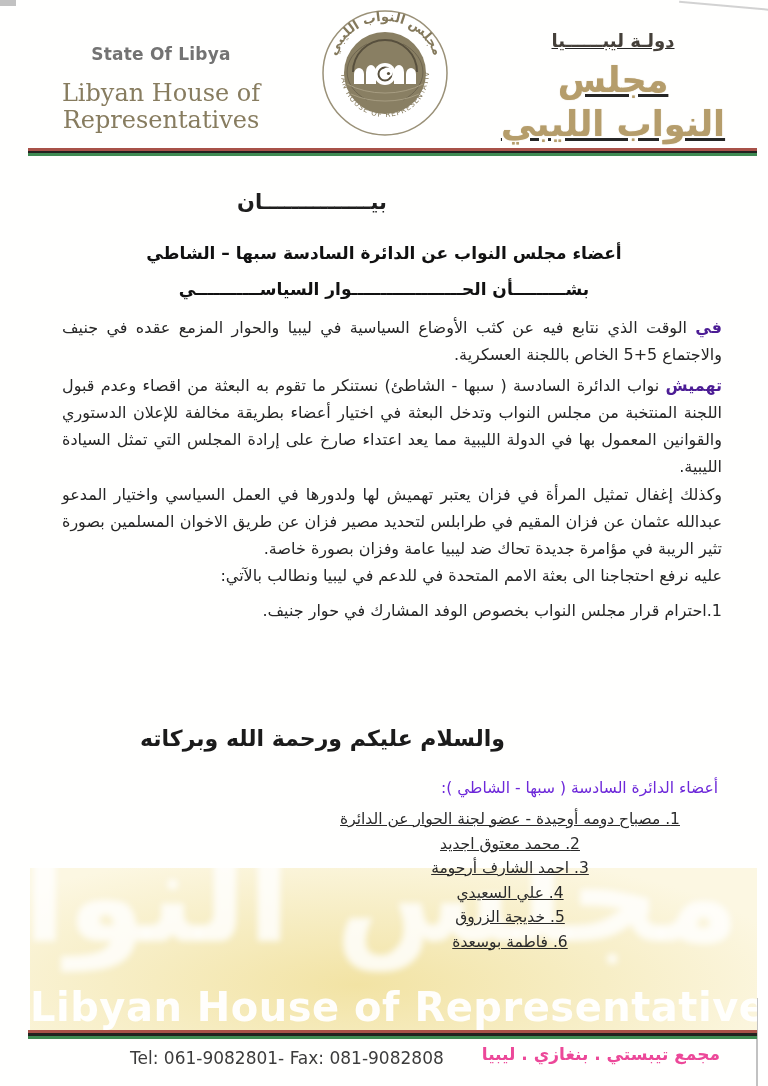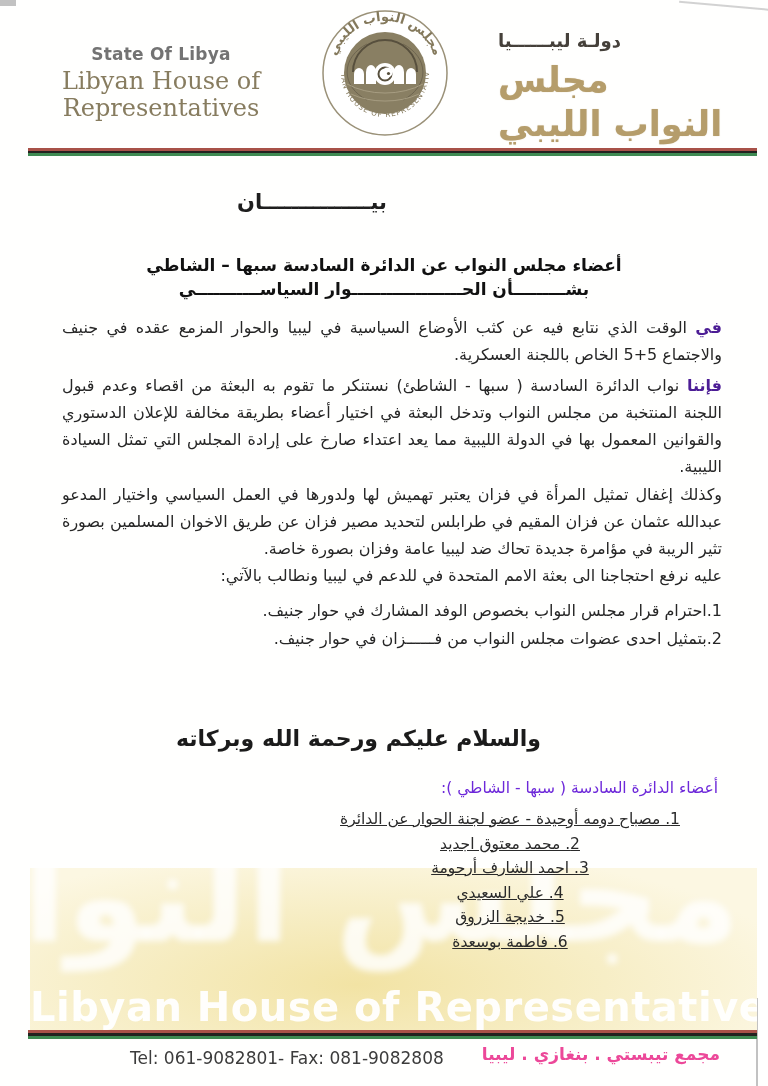--- a/index.html
+++ b/index.html
@@ -4,49 +4,49 @@
 <style>
   html,body{margin:0;padding:0;background:#e8e8e8;}
   .page{
     position:relative; width:768px; height:1086px; margin:0 auto;
     background:#fffffe; overflow:hidden;
     font-family:"DejaVu Sans", sans-serif; color:#262626;
   }
   
   .hdr-left{position:absolute; left:36px; top:44px; width:250px; text-align:center;}
   .hdr-left .state{font-size:17px; font-weight:bold; color:#737373; letter-spacing:.2px;}
-  .hdr-left .serif{font-family:"DejaVu Serif", serif; font-size:24px; color:#877c5f; line-height:27px; margin-top:4px;}
+  .hdr-left .serif{font-family:"DejaVu Serif", serif; font-size:24px; color:#877c5f; line-height:27px; margin-top:16px;}
   .seal{position:absolute; left:320px; top:8px; width:130px; height:130px;}
-  .hdr-right{position:absolute; right:40px; top:30px; width:230px; text-align:left; direction:rtl;}
+  .hdr-right{position:absolute; right:40px; top:30px; width:230px; text-align:center; direction:rtl;text-decoration:underline;}
   .hdr-right .country{font-size:18px; font-weight:bold; color:#45403a; letter-spacing:1px;}
   .hdr-right .callig{font-size:35px; font-weight:bold; color:#b59d6b; margin-top:8px; line-height:1.25;
     text-shadow:0 0 1px rgba(181,157,107,.55);}
   
   .stripe{position:absolute; left:28px; width:729px;}
   .stripe div{height:3px;}
   .stripe .r{background:#a85148;}
   .stripe .k{background:#23221f; height:2px;}
   .stripe .g{background:#3e8a52;}
   .stripe.bottom .k{height:3px;}
   
   .doc-title{position:absolute; left:0; top:190px; width:624px; text-align:center;
     font-size:21px; font-weight:bold; color:#1e1e1e; direction:rtl;}
-  .doc-sub1{position:absolute; left:0; top:255px; width:768px; text-align:center;
+  .doc-sub1{position:absolute; left:0; top:243px; width:768px; text-align:center;
     font-size:17px; font-weight:bold; color:#111; direction:rtl;}
   .doc-sub2{position:absolute; left:0; top:279px; width:768px; text-align:center;
     font-size:17px; font-weight:bold; color:#111; direction:rtl;}
   
   .para{position:absolute; left:62px; width:660px; direction:rtl; text-align:justify;
     font-size:16px; line-height:27px; color:#262626;}
   .para b{color:#4c1d95;}
   .demands{position:absolute; left:62px; width:660px; direction:rtl; text-align:justify;
     font-size:16px; line-height:27.5px; color:#262626;}
   .demands .item{margin:0;}
   .closing{position:absolute; left:0; top:726px; width:645px; text-align:center; direction:rtl;
-    font-size:22px; font-weight:bold; color:#1b1b1b;padding-left:36px;}
+    font-size:22px; font-weight:bold; color:#1b1b1b;}
   .sig-head{position:absolute; right:50px; top:779px; direction:rtl; font-size:15.5px; color:#6d28d9;}
   .sig-list{position:absolute; left:290px; top:807px; width:440px; direction:rtl; text-align:center;
     font-size:15.5px; line-height:24.5px; color:#2a2a2a;text-decoration:underline;}
   .layer{position:relative; z-index:2;}
   
   .wm-band{position:absolute; left:30px; top:868px; width:727px; height:162px; z-index:1; overflow:hidden;
     background:radial-gradient(ellipse 62% 85% at 45% 72%, #f2e3a4 0%, #f7eec6 55%, #fcf7e2 100%);}
   .wm-ar{position:absolute; top:-46px; left:30px; width:680px; font-size:128px; font-weight:bold;
     color:rgba(255,255,255,.82); direction:rtl; white-space:nowrap; filter:blur(3px);}
   .wm-en{position:absolute; bottom:0px; left:0; width:100%; text-align:center; white-space:nowrap;
@@ -117,29 +117,28 @@
         <div class="k"></div>
         <div class="g"></div>
     </div>
 
     <div class="doc-title">بيـــــــــــــــان</div>
     <div class="doc-sub1">أعضاء مجلس النواب عن الدائرة السادسة  سبها – الشاطي</div>
     <div class="doc-sub2">بشـــــــــأن الحـــــــــــــــــــوار السياســـــــــــي</div>
 
     <div class="para" style="top:314px;"><b>في</b><span> الوقت الذي نتابع فيه عن كثب الأوضاع السياسية في ليبيا والحوار المزمع عقده في جنيف والاجتماع 5+5 الخاص باللجنة العسكرية.</span></div>
 
-    <div class="para" style="top:372px;"><b>فإننا</b><span> نواب الدائرة السادسة ( سبها - الشاطئ) نستنكر ما تقوم به البعثة من اقصاء وعدم قبول اللجنة المنتخبة من مجلس النواب وتدخل البعثة في اختيار أعضاء بطريقة مخالفة للإعلان الدستوري والقوانين المعمول بها في الدولة الليبية مما يعد اعتداء صارخ على إرادة المجلس التي تمثل السيادة الليبية.</span></div>
+    <div class="para" style="top:372px;"><b>تهميش</b><span> نواب الدائرة السادسة ( سبها - الشاطئ) نستنكر ما تقوم به البعثة من اقصاء وعدم قبول اللجنة المنتخبة من مجلس النواب وتدخل البعثة في اختيار أعضاء بطريقة مخالفة للإعلان الدستوري والقوانين المعمول بها في الدولة الليبية مما يعد اعتداء صارخ على إرادة المجلس التي تمثل السيادة الليبية.</span></div>
 
     <div class="para" style="top:481px;"><span>وكذلك إغفال تمثيل المرأة في فزان يعتبر تهميش لها ولدورها في العمل السياسي واختيار المدعو عبدالله عثمان عن فزان المقيم في طرابلس لتحديد مصير فزان عن طريق الاخوان المسلمين بصورة تثير الريبة في مؤامرة جديدة تحاك ضد ليبيا عامة وفزان بصورة خاصة.</span></div>
 
     <div class="para" style="top:562px;"><span>عليه نرفع احتجاجنا الى بعثة الامم المتحدة في للدعم في ليبيا ونطالب بالآتي:</span></div>
 
     <div class="demands" style="top:597px;">
       <div class="item">1.احترام قرار مجلس النواب بخصوص الوفد المشارك في حوار جنيف.</div>
-      <div class="item">2.بتمثيل احدى عضوات مجلس النواب  من فــــــزان في حوار جنيف.</div>
     </div>
 
     <div class="closing">والسلام عليكم ورحمة الله وبركاته</div>
 
     <div class="sig-head">أعضاء الدائرة السادسة ( سبها - الشاطي ):</div>
     <div class="sig-list">
       <div>1. مصباح دومه أوحيدة - عضو لجنة الحوار عن الدائرة</div>
       <div>2. محمد معتوق اجديد</div>
       <div>3. احمد الشارف أرحومة</div>
       <div>4. علي السعيدي</div>

